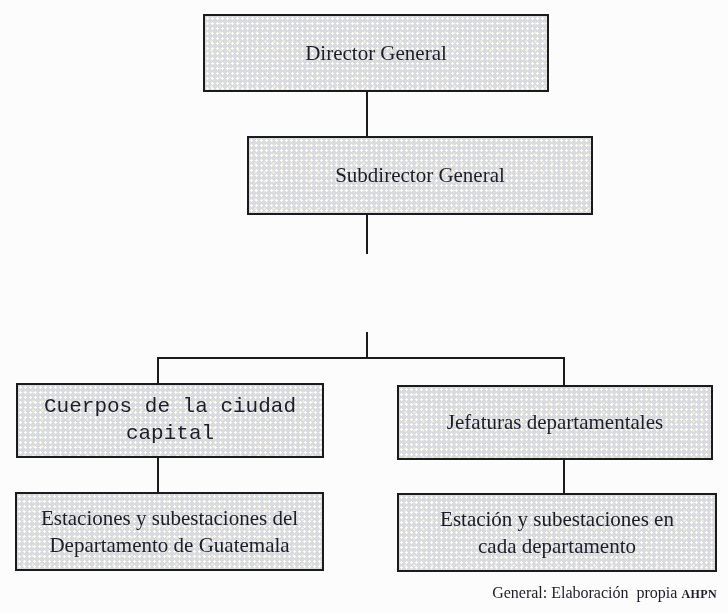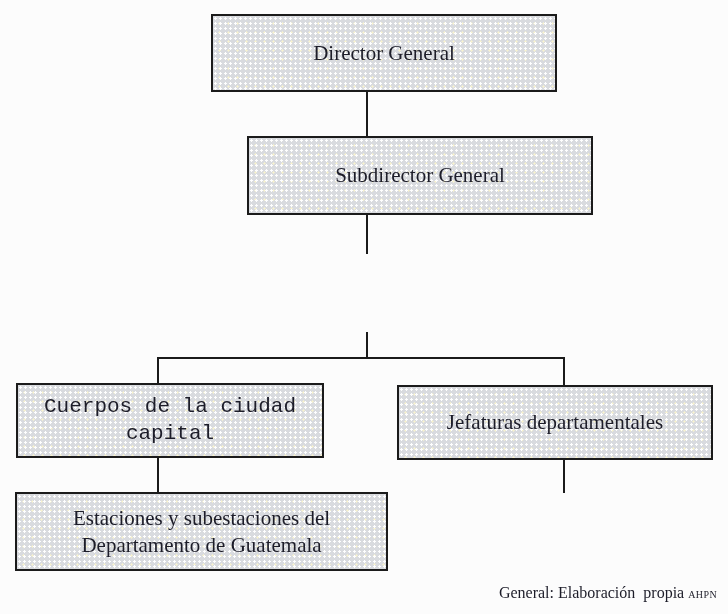--- a/index.html
+++ b/index.html
@@ -27,26 +27,26 @@
     color: var(--text, #1d1d29);
     font-size: 21px;
     line-height: 1.28;
     background-color: var(--box-fill, #d9dbdf);
     background-image:
       radial-gradient(circle, #ffffff 1px, rgba(255,255,255,0) 1.4px),
       radial-gradient(circle, #f8f2cf 0.9px, rgba(248,242,207,0) 1.3px);
     background-size: 5px 5px, 9px 9px;
     background-position: 0 0, 2px 3px;
   }
-  #node-director    { left:203px; top:14px;  width:346px; height:78px;margin-left:8px; }
+  #node-director    { left:203px; top:14px;  width:346px; height:78px; }
   #node-subdirector { left:203px; top:136px; width:346px; height:79px;margin-left:44px; }
   #node-tercer      { left:203px; top:254px; width:346px; height:78px; }
   #node-cuerpos     { left:16px;  top:383px; width:308px; height:75px;font-family:Liberation Mono, monospace; }
   #node-jefaturas   { left:397px; top:385px; width:316px; height:75px; }
-  #node-estaciones  { left:15px;  top:492px; width:373px; height:79px; }
+  #node-estaciones  { left:15px;  top:492px; width:309px; height:79px; }
   #node-estacion    { left:397px; top:493px; width:320px; height:79px; }
 
   .connector {
     position: absolute;
     background: var(--connector, #1b1b1b);
   }
   #edge-director-subdirector { left:366px; top:92px;  width:2px;   height:44px; }
   #edge-subdirector-tercer   { left:366px; top:215px; width:2px;   height:39px; }
   #edge-tercer-crossbar      { left:366px; top:332px; width:2px;   height:26px; }
   #edge-crossbar             { left:157px; top:357px; width:408px; height:2px;  }
@@ -57,41 +57,44 @@
 
   .source-note {
     position: absolute;
     top: 584px;
     right: 11px;
     font-size: 16px;
     color: var(--text, #1d1d29);
     white-space: pre;
   }
   .source-note .org {
-    font-size: 10px;
+    font-size: 12px;
     letter-spacing: 0.4px;
+    font-weight: bold;
   }
 </style>
 </head>
 <body>
 
 <div class="canvas">
 
   <div class="node" id="node-director">Director General</div>
 
   <div class="node" id="node-subdirector">Subdirector General</div>
 
 
   <div class="node" id="node-cuerpos">Cuerpos de la ciudad capital</div>
 
   <div class="node" id="node-jefaturas">Jefaturas departamentales</div>
 
   <div class="node" id="node-estaciones">Estaciones y subestaciones del
 Departamento de Guatemala</div>
 
+  <div class="node" id="node-estacion">Estación y subestaciones en
+cada departamento</div>
 
   <div class="connector" id="edge-director-subdirector"></div>
   <div class="connector" id="edge-subdirector-tercer"></div>
   <div class="connector" id="edge-tercer-crossbar"></div>
   <div class="connector" id="edge-crossbar"></div>
   <div class="connector" id="edge-drop-left"></div>
   <div class="connector" id="edge-drop-right"></div>
   <div class="connector" id="edge-cuerpos-estaciones"></div>
   <div class="connector" id="edge-jefaturas-estacion"></div>
 

